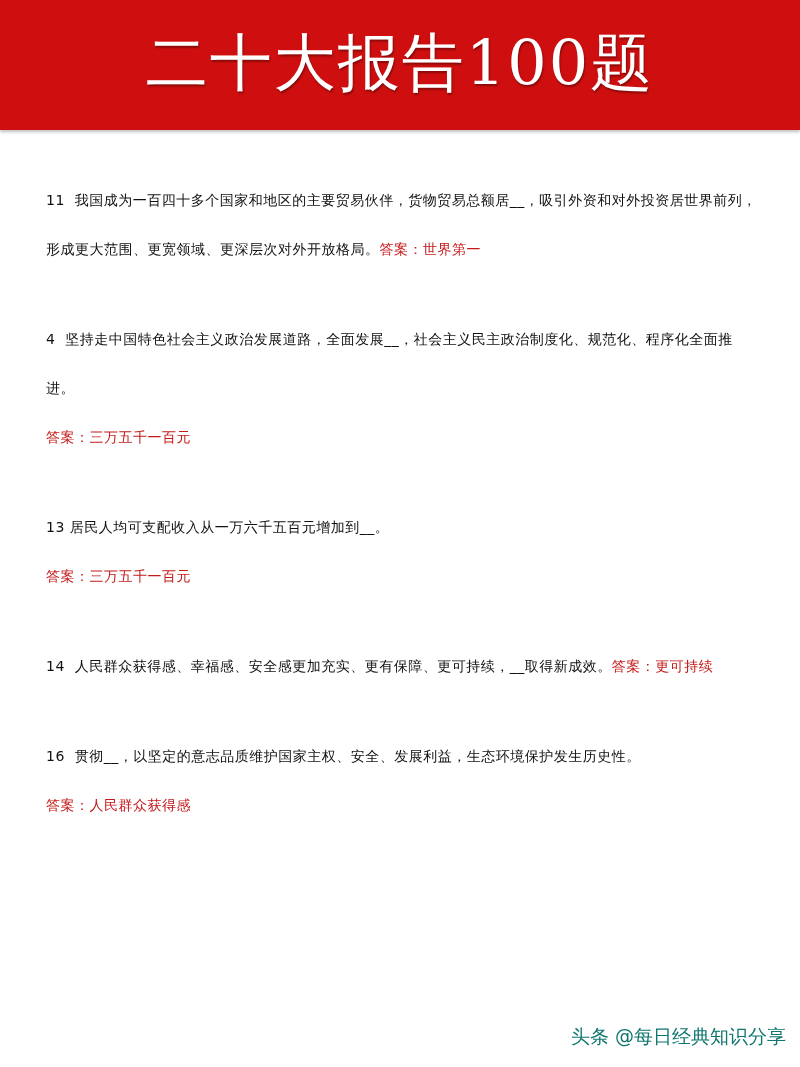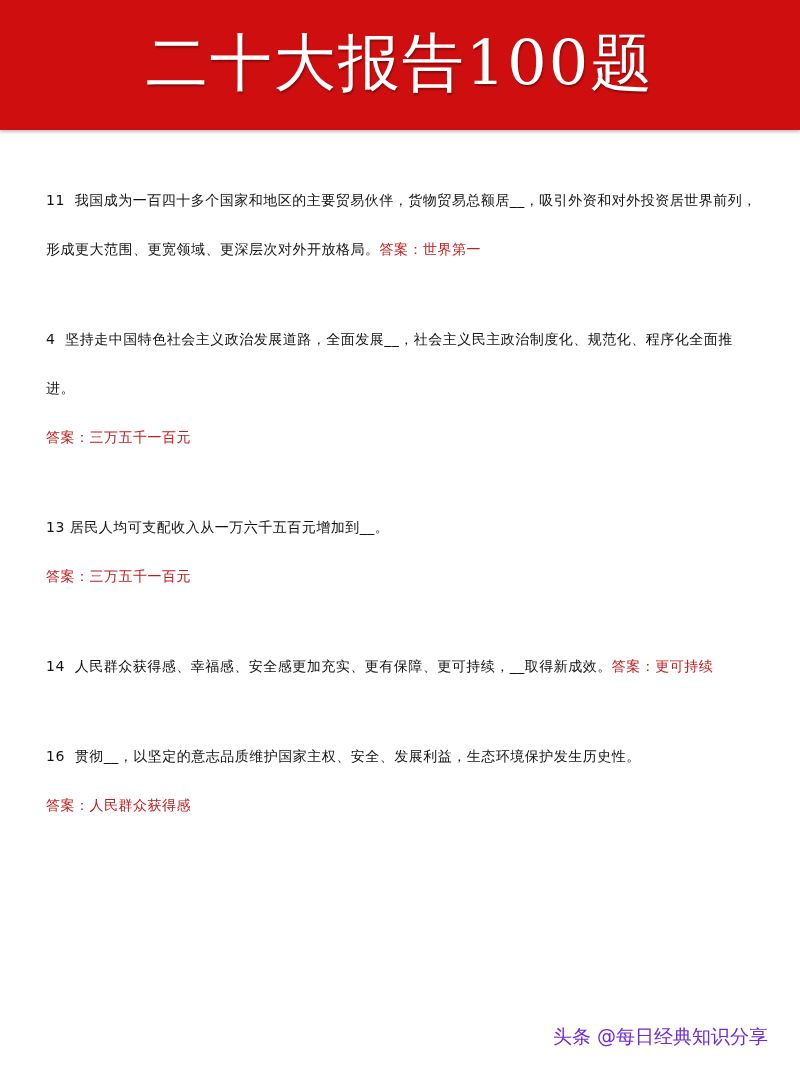--- a/index.html
+++ b/index.html
@@ -23,22 +23,22 @@
   }
   .content {
     position:absolute; left:46px; top:176px; width:712px;
   }
   .q {
     font-size:14px; line-height:49px; color:#111111;
     margin:0 0 41px 0; letter-spacing:0.5px;
   }
   .ans { color:#c41a1a; }
   .footer {
-    position:absolute; right:32px; top:1024px;
-    font-size:19px; color:#6d28d9;
+    position:absolute; right:14px; top:1024px;
+    font-size:19px; color:#0f766e;
   }
 </style>
 </head>
 <body>
 
 <div class="banner">
   <div class="banner-title">二十大报告100题</div>
 </div>
 
 <div class="content">

